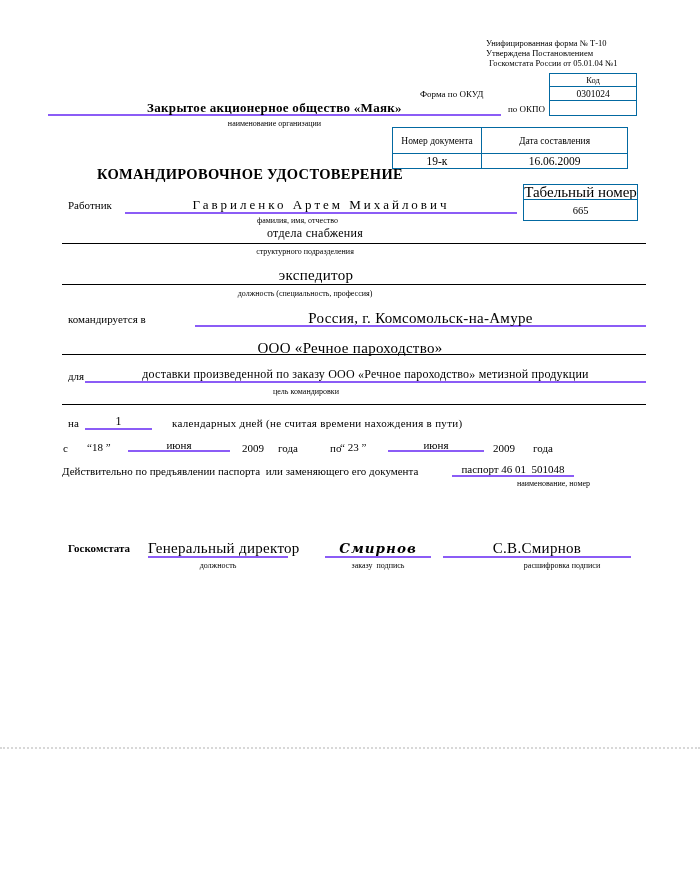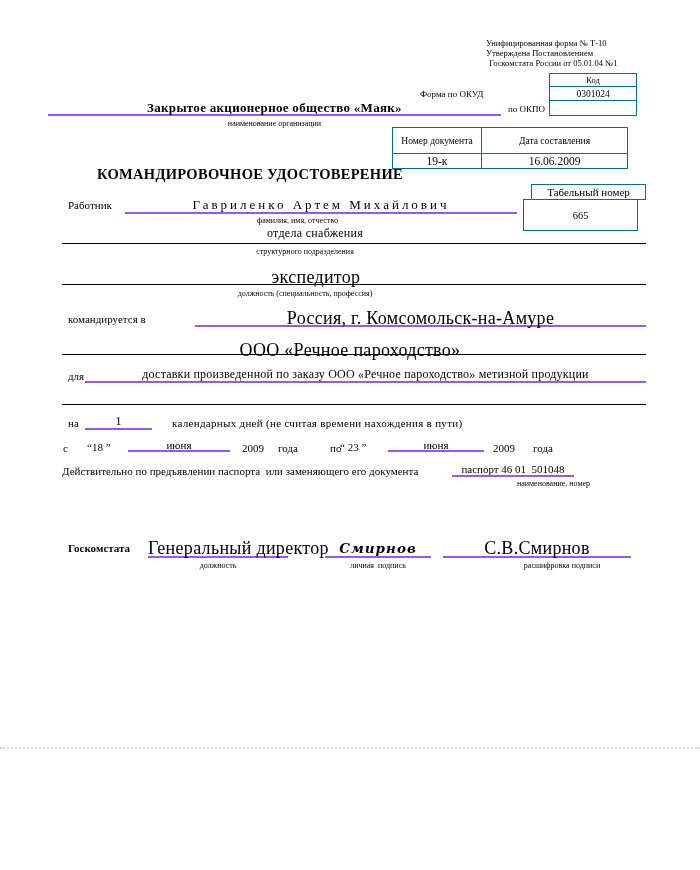--- a/index.html
+++ b/index.html
@@ -9,21 +9,21 @@
   .meta{font-size:8.5px;line-height:10px;white-space:nowrap;}
   .lab{font-size:11px;white-space:nowrap;}
   .lab-sm{font-size:9px;white-space:nowrap;}
   .cap{font-size:8px;text-align:center;white-space:nowrap;}
   .box{border:1px solid #0369a1;box-sizing:border-box;text-align:center;
        display:flex;align-items:center;justify-content:center;}
   .fill{border-bottom:2px solid #8b5cf6;box-sizing:border-box;text-align:center;overflow:visible;}
   .hline{border-top:1px solid #000;height:0;}
   .bold{font-weight:bold;}
   .pre{white-space:pre;}
-  .val{font-size:18px;letter-spacing:0.3px;white-space:nowrap;}
+  .val{font-size:15px;letter-spacing:0.3px;white-space:nowrap;}
   .sig{font-family:"DejaVu Serif",serif;font-style:italic;font-weight:bold;
        font-size:13.5px;letter-spacing:1px;}
   .pgbrk{border-top:2px dotted #d8d8d8;height:0;}
 </style>
 </head>
 <body>
 
 <div class="page">
 
   <div class="abs meta" style="left:486px;top:38px;">Унифицированная форма № Т-10</div>
@@ -39,42 +39,43 @@
   <div class="abs fill bold" style="left:48px;top:100px;width:453px;height:16px;line-height:16px;font-size:13px;letter-spacing:0.3px;">Закрытое акционерное общество «Маяк»</div>
   <div class="abs cap" style="left:48px;top:119px;width:453px;">наименование организации</div>
 
   <div class="abs bold" style="left:80px;top:147px;width:340px;text-align:center;font-size:14.5px;letter-spacing:0.3px;margin-top:19px;">КОМАНДИРОВОЧНОЕ УДОСТОВЕРЕНИЕ</div>
 
   <div class="abs box" style="left:392px;top:127px;width:90px;height:27px;font-size:9.5px;line-height:12px;">Номер документа</div>
   <div class="abs box" style="left:481px;top:127px;width:147px;height:27px;font-size:9.5px;line-height:12px;">Дата составления</div>
   <div class="abs box" style="left:392px;top:153px;width:90px;height:16px;font-size:11.5px;">19-к</div>
   <div class="abs box" style="left:481px;top:153px;width:147px;height:16px;font-size:11.5px;">16.06.2009</div>
 
-  <div class="abs box" style="left:523px;top:184px;width:115px;height:16px;font-size:11px;margin-left:8px;">Табельный номер</div>
-  <div class="abs box" style="left:523px;top:199px;width:115px;height:32px;font-size:10.5px;">665</div>
+  <div class="abs box" style="left:523px;top:184px;width:115px;height:16px;font-size:15px;">Табельный номер</div>
+  <div class="abs box" style="left:523px;top:199px;width:115px;height:22px;font-size:10.5px;">665</div>
 
   <div class="abs lab" style="left:68px;top:199px;">Работник</div>
   <div class="abs fill" style="left:125px;top:196px;width:392px;height:18px;line-height:18px;font-size:13px;letter-spacing:3px;">Гавриленко Артем Михайлович</div>
   <div class="abs cap" style="left:105px;top:216px;width:385px;">фамилия, имя, отчество</div>
 
   <div class="abs val" style="left:120px;top:226px;width:390px;text-align:center;font-size:12px;">отдела снабжения</div>
   <div class="abs hline" style="left:62px;top:243px;width:584px;"></div>
   <div class="abs cap" style="left:115px;top:247px;width:380px;">структурного подразделения</div>
 
   <div class="abs val" style="left:120px;top:267px;width:392px;text-align:center;">экспедитор</div>
   <div class="abs hline" style="left:62px;top:284px;width:584px;"></div>
   <div class="abs cap" style="left:115px;top:289px;width:380px;">должность (специальность, профессия)</div>
 
   <div class="abs lab" style="left:68px;top:313px;">командируется в</div>
   <div class="abs fill val" style="left:195px;top:310px;width:451px;height:17px;line-height:17px;">Россия, г. Комсомольск-на-Амуре</div>
   <div class="abs val" style="left:125px;top:340px;width:450px;text-align:center;">ООО «Речное пароходство»</div>
   <div class="abs hline" style="left:62px;top:354px;width:584px;"></div>
 
   <div class="abs lab" style="left:68px;top:370px;">для</div>
   <div class="abs fill" style="left:85px;top:366px;width:561px;height:17px;line-height:17px;font-size:12px;letter-spacing:0.2px;">доставки произведенной по заказу ООО «Речное пароходство» метизной продукции</div>
+  <div class="abs cap" style="left:116px;top:387px;width:380px;">цель командировки</div>
   <div class="abs hline" style="left:62px;top:404px;width:584px;"></div>
 
   <div class="abs lab" style="left:68px;top:417px;">на</div>
   <div class="abs fill" style="left:85px;top:413px;width:67px;height:17px;line-height:17px;font-size:12px;">1</div>
   <div class="abs lab" style="left:172px;top:417px;letter-spacing:0.3px;">календарных дней (не считая времени нахождения в пути)</div>
 
   <div class="abs lab" style="left:63px;top:442px;">с</div>
   <div class="abs lab pre" style="left:87px;top:441px;">“18 ”</div>
   <div class="abs fill" style="left:128px;top:438px;width:102px;height:14px;line-height:14px;font-size:11px;">июня</div>
   <div class="abs lab" style="left:242px;top:442px;">2009</div>
@@ -87,20 +88,20 @@
 
   <div class="abs lab pre" style="left:62px;top:465px;">Действительно по предъявлении паспорта  или заменяющего его документа</div>
   <div class="abs fill pre" style="left:452px;top:461px;width:122px;height:16px;line-height:16px;font-size:11px;">паспорт 46 01  501048</div>
   <div class="abs cap" style="left:470px;top:479px;width:120px;text-align:right;">наименование, номер</div>
 
   <div class="abs lab bold" style="left:68px;top:542px;">Госкомстата</div>
   <div class="abs fill val" style="left:148px;top:538px;width:140px;height:20px;line-height:20px;">Генеральный директор</div>
   <div class="abs cap" style="left:148px;top:561px;width:140px;">должность</div>
 
   <div class="abs fill sig" style="left:325px;top:538px;width:106px;height:20px;line-height:20px;">Смирнов</div>
-  <div class="abs cap pre" style="left:325px;top:561px;width:106px;">личная  подпись</div>
+  <div class="abs cap pre" style="left:325px;top:561px;width:106px;">заказу  подпись</div>
 
   <div class="abs fill val" style="left:443px;top:538px;width:188px;height:20px;line-height:20px;">С.В.Смирнов</div>
   <div class="abs cap" style="left:468px;top:561px;width:188px;">расшифровка подписи</div>
 
   <div class="abs pgbrk" style="left:0;top:747px;width:700px;"></div>
 
 </div>
 
 </body></html>

